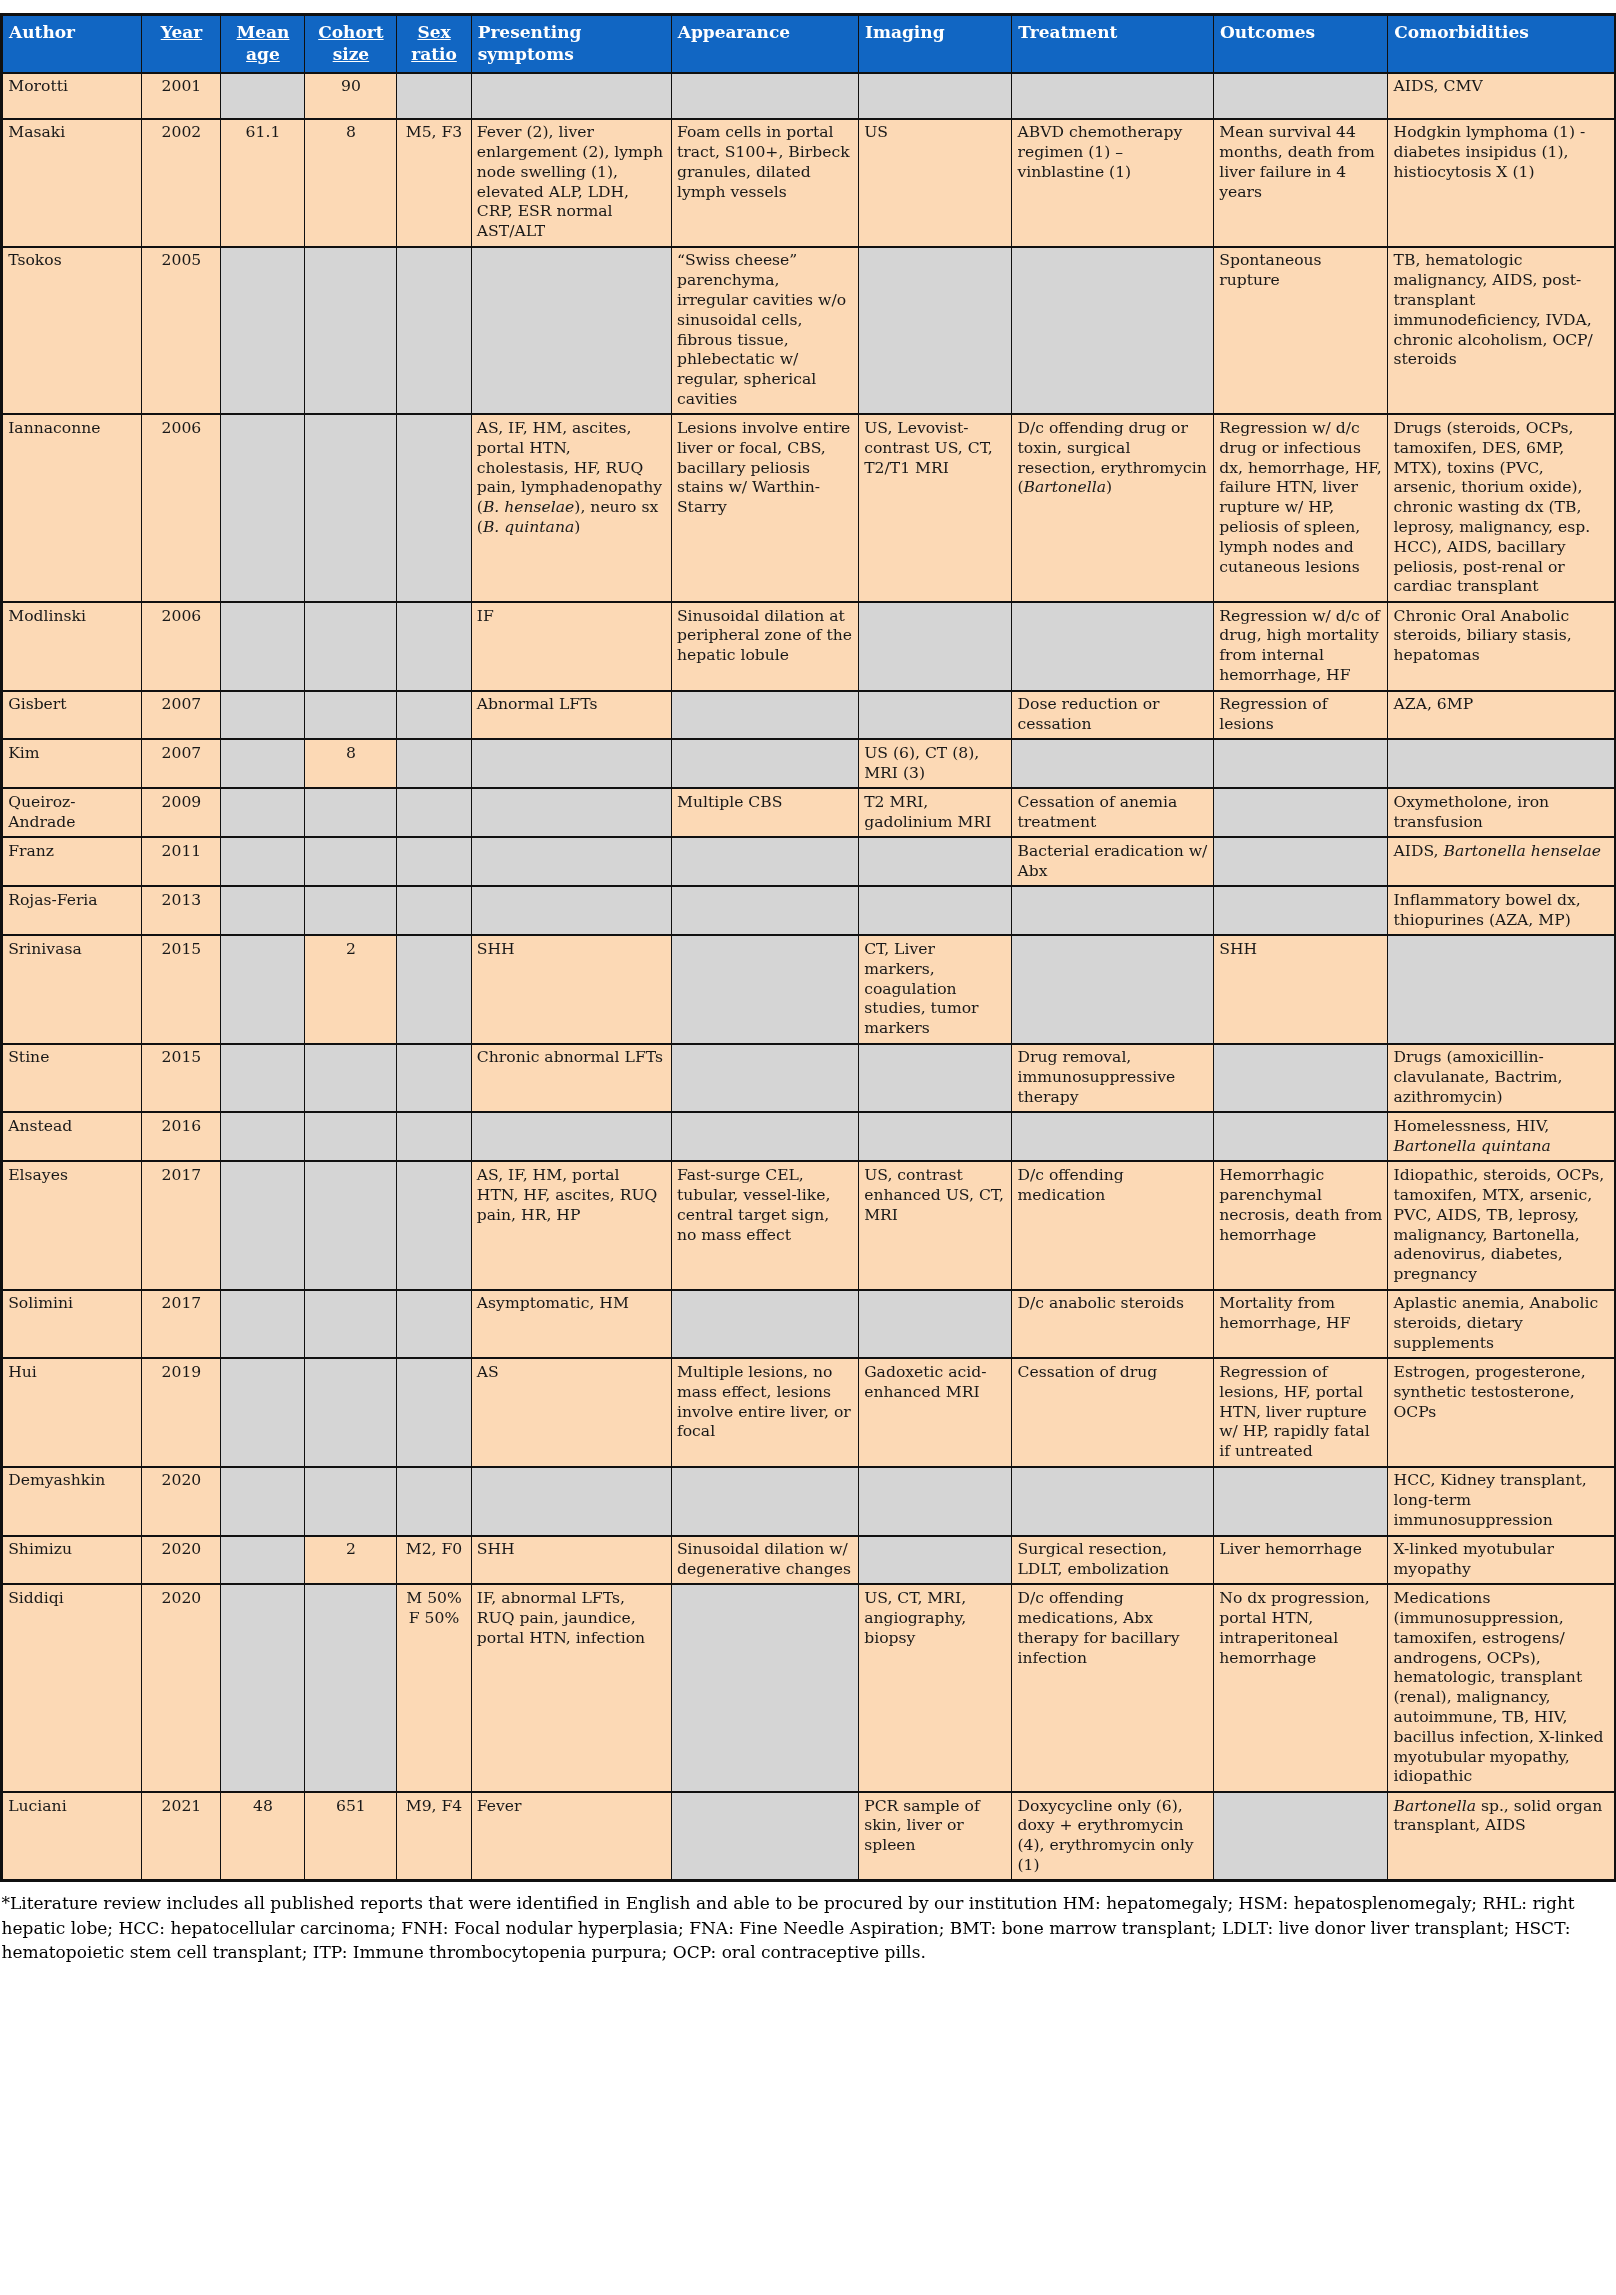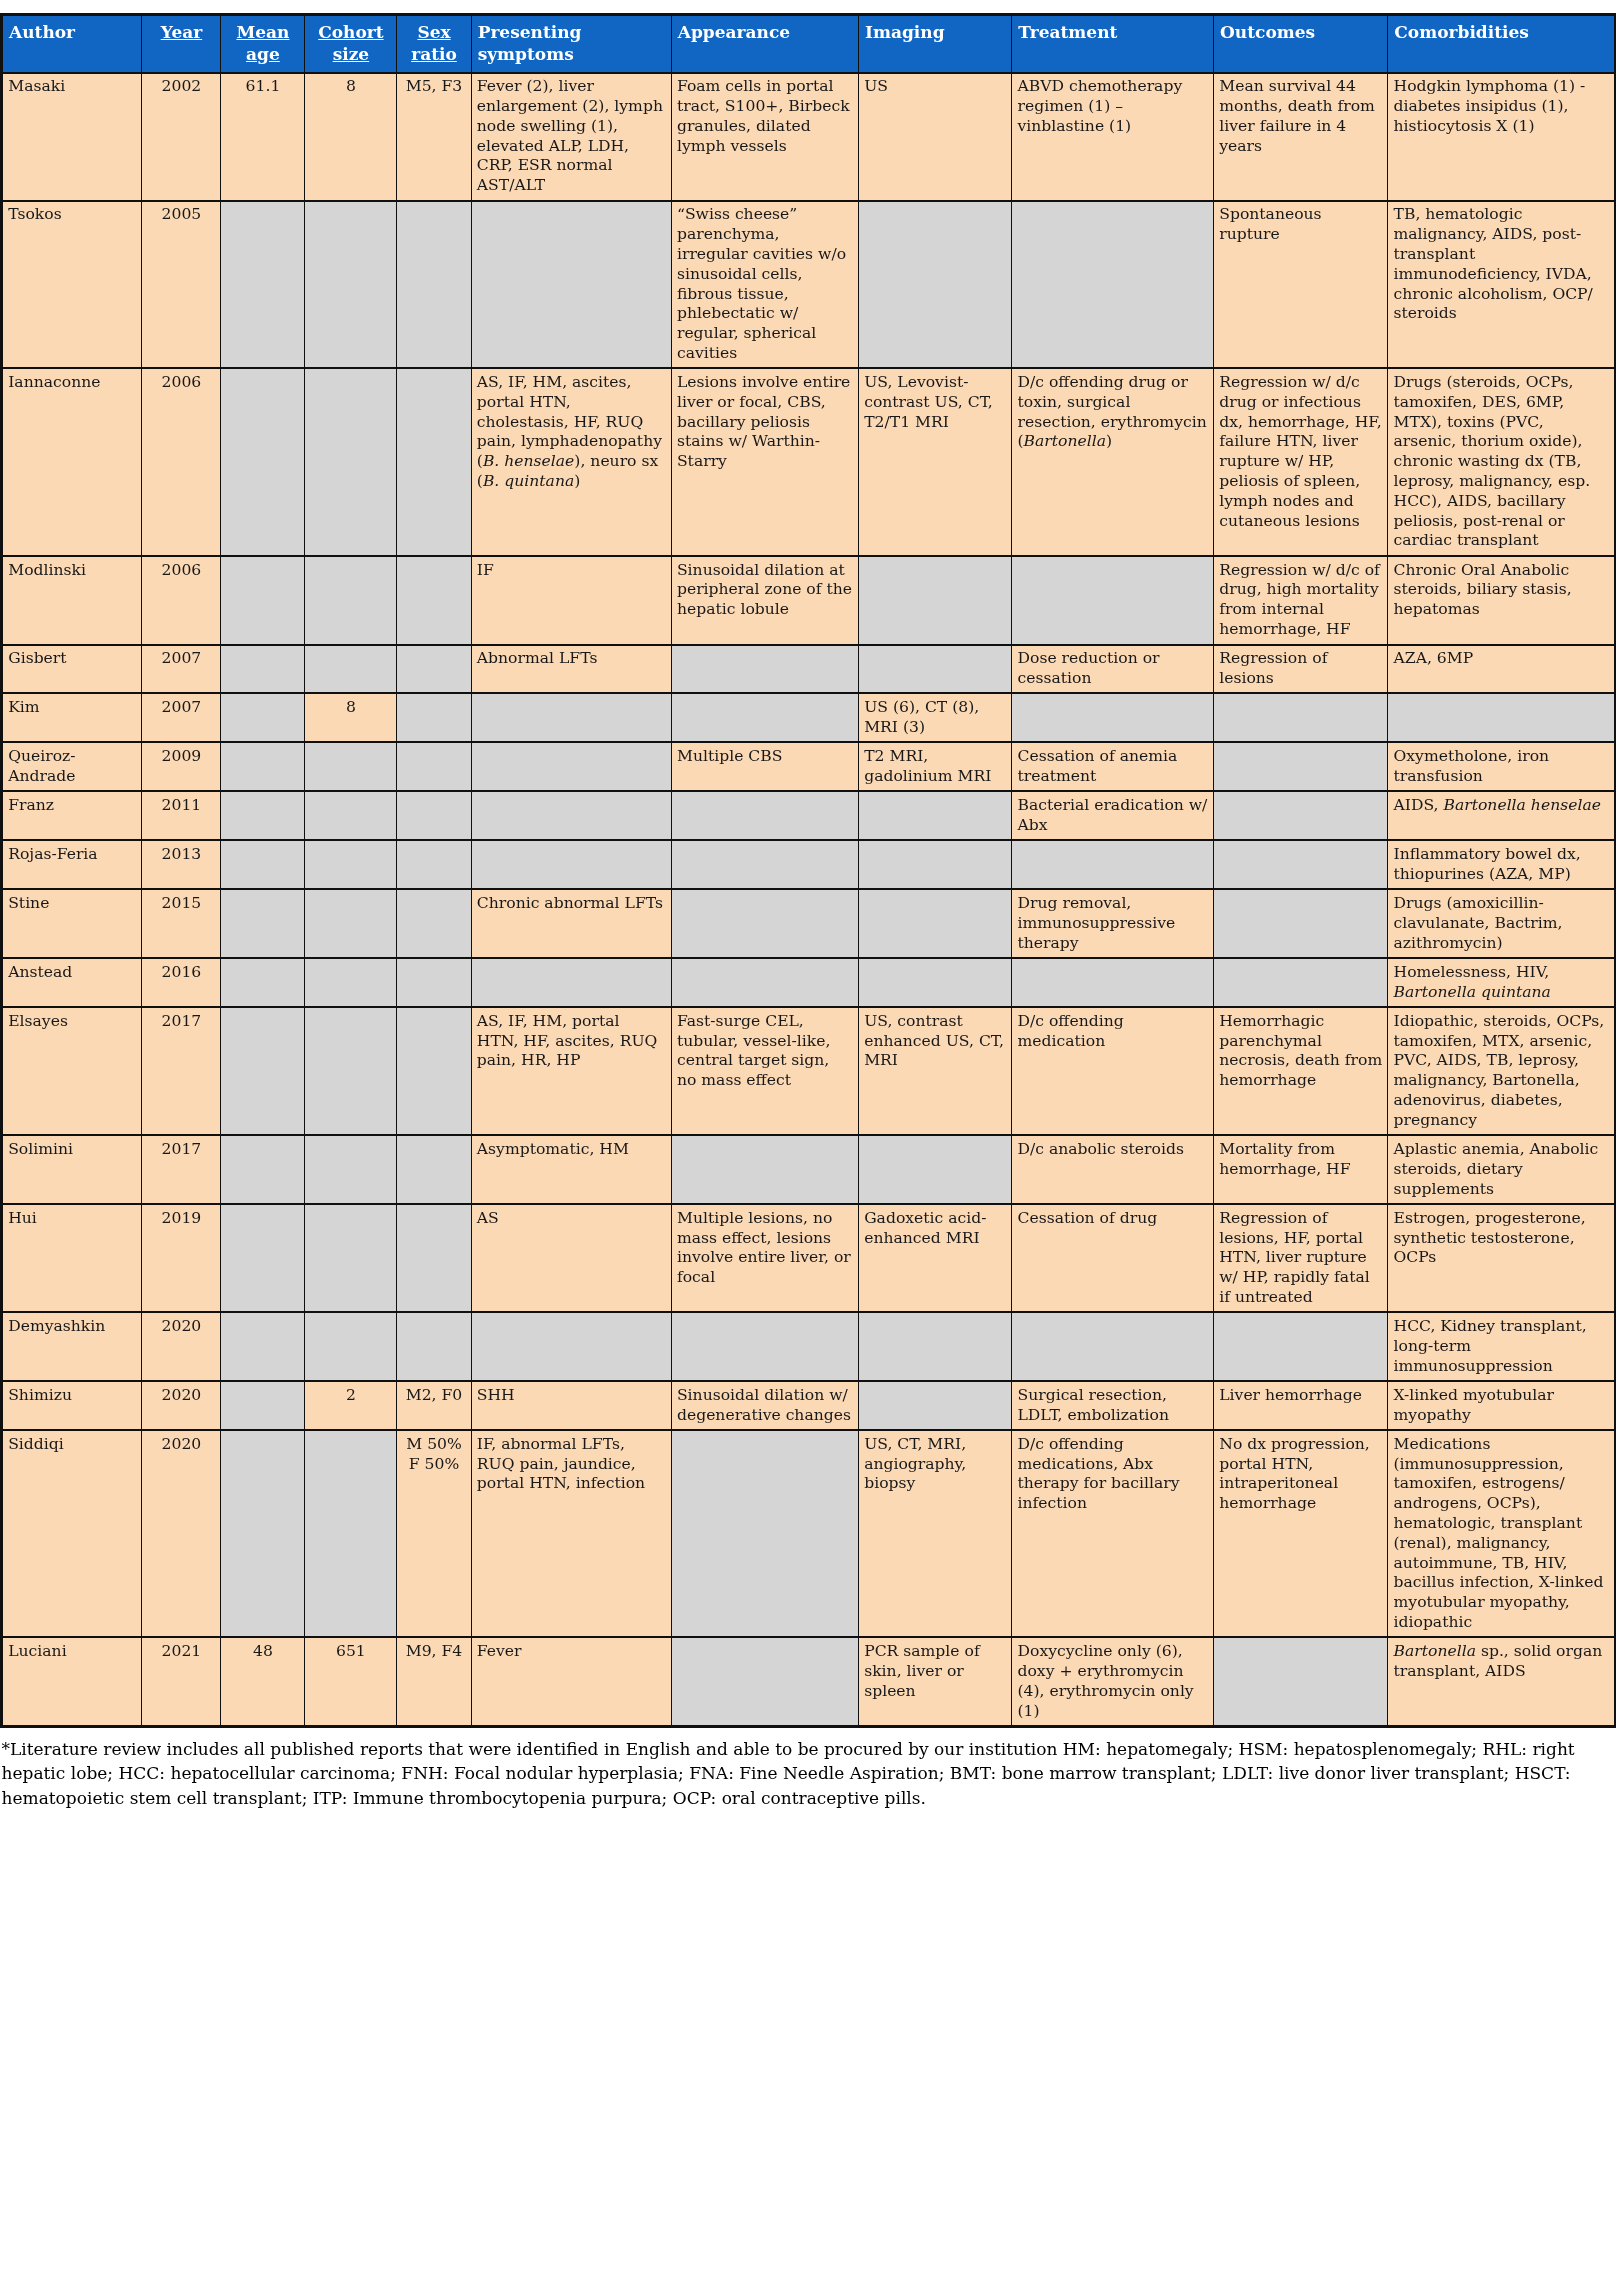--- a/index.html
+++ b/index.html
@@ -95,20 +95,33 @@
         <th>Presenting symptoms</th>
         <th>Appearance</th>
         <th>Imaging</th>
         <th>Treatment</th>
         <th>Outcomes</th>
         <th>Comorbidities</th>
       </tr>
     </thead>
     <tbody>
         <tr>
+          <td class="filled">Morotti</td>
+          <td class="filled center">2001</td>
+          <td class="empty center"></td>
+          <td class="filled center">90</td>
+          <td class="empty center"></td>
+          <td class="empty"></td>
+          <td class="empty"></td>
+          <td class="empty"></td>
+          <td class="empty"></td>
+          <td class="empty"></td>
+          <td class="filled">AIDS, CMV</td>
+        </tr>
+        <tr>
           <td class="filled">Masaki</td>
           <td class="filled center">2002</td>
           <td class="filled center">61.1</td>
           <td class="filled center">8</td>
           <td class="filled center">M5, F3</td>
           <td class="filled">Fever (2), liver enlargement (2), lymph node swelling (1), elevated ALP, LDH, CRP, ESR normal AST/ALT</td>
           <td class="filled">Foam cells in portal tract, S100+, Birbeck granules, dilated lymph vessels</td>
           <td class="filled">US</td>
           <td class="filled">ABVD chemotherapy regimen (1) – vinblastine (1)</td>
           <td class="filled">Mean survival 44 months, death from liver failure in 4 years</td>
@@ -212,20 +225,33 @@
           <td class="empty center"></td>
           <td class="empty center"></td>
           <td class="empty"></td>
           <td class="empty"></td>
           <td class="empty"></td>
           <td class="empty"></td>
           <td class="empty"></td>
           <td class="filled">Inflammatory bowel dx, thiopurines (AZA, MP)</td>
         </tr>
         <tr>
+          <td class="filled">Srinivasa</td>
+          <td class="filled center">2015</td>
+          <td class="empty center"></td>
+          <td class="filled center">2</td>
+          <td class="empty center"></td>
+          <td class="filled">SHH</td>
+          <td class="empty"></td>
+          <td class="filled">CT, Liver markers, coagulation studies, tumor markers</td>
+          <td class="empty"></td>
+          <td class="filled">SHH</td>
+          <td class="empty"></td>
+        </tr>
+        <tr>
           <td class="filled">Stine</td>
           <td class="filled center">2015</td>
           <td class="empty center"></td>
           <td class="empty center"></td>
           <td class="empty center"></td>
           <td class="filled">Chronic abnormal LFTs</td>
           <td class="empty"></td>
           <td class="empty"></td>
           <td class="filled">Drug removal, immunosuppressive therapy</td>
           <td class="empty"></td>

